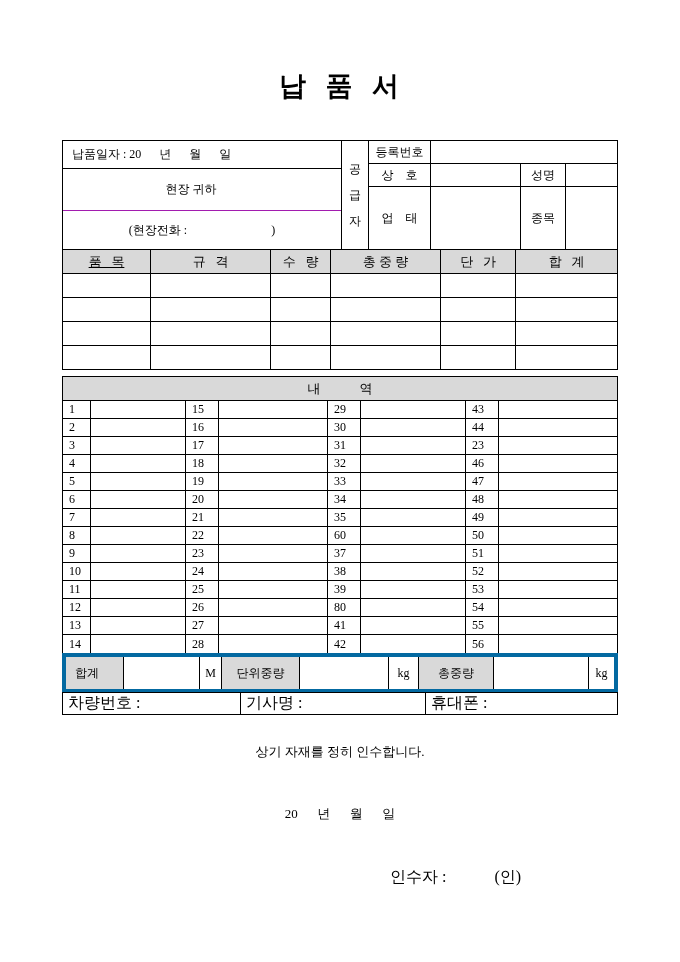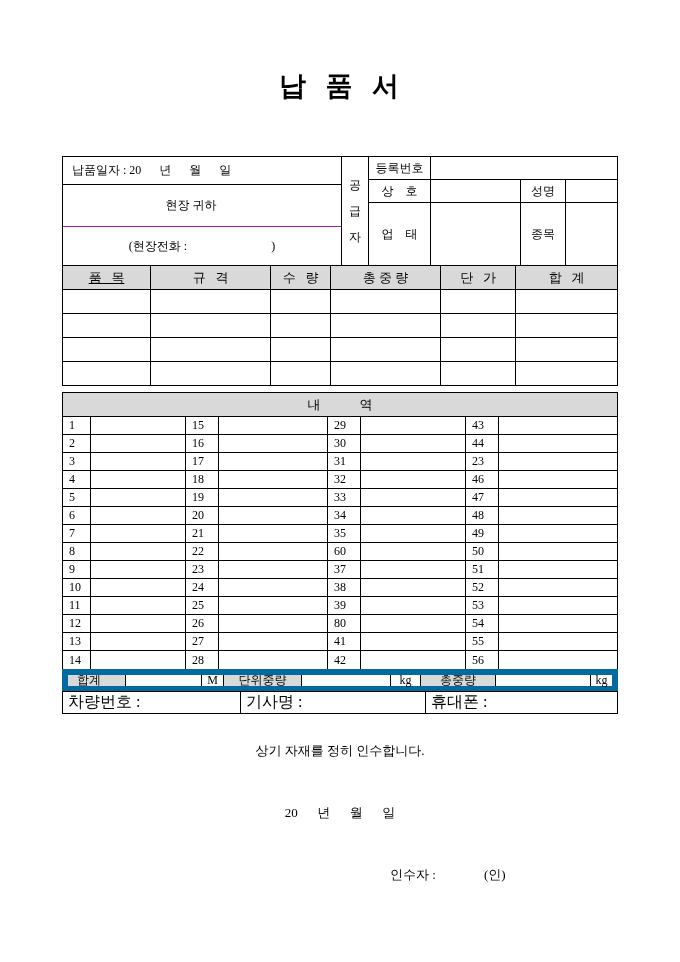--- a/index.html
+++ b/index.html
@@ -18,21 +18,21 @@
   .title {
     position: absolute;
     top: 68px; left: 0;
     width: 680px;
     text-align: center;
     font-size: 27px;
     font-weight: bold;
     white-space: pre;
     letter-spacing: 2px;
   }
-  .sheet { position: absolute; left: 62px; top: 156px; width: 556px; }
+  .sheet { position: absolute; left: 62px; top: 140px; width: 556px; }
 
   
   .top-box { display: flex; border: 1px solid #000; height: 110px; }
   .top-left { width: 279px; border-right: 1px solid #000; display: flex; flex-direction: column; }
   .tl-row1 { height: 28px; border-bottom: 1px solid #000; display: flex; align-items: center; padding-left: 9px; }
   .tl-row2 { height: 42px; border-bottom: 1px solid #a21caf; display: flex; align-items: center; justify-content: center; padding-right: 22px; }
   .tl-row3 { flex: 1; display: flex; align-items: center; justify-content: center; }
   .supplier-col {
     width: 27px; border-right: 1px solid #000;
     display: flex; flex-direction: column; align-items: center; justify-content: center;
@@ -78,37 +78,37 @@
     grid-auto-rows: 18px;
   }
   .dg-cell {
     border-right: 1px solid #000; border-bottom: 1px solid #000;
     display: flex; align-items: center; padding-left: 6px; font-size: 12px;
   }
   .dg-cell:nth-child(8n) { border-right: none; }
   .dg-cell:nth-last-child(-n+8) { border-bottom: none; }
 
   
-  .summary { margin-top: -1px; border: 6px solid #0369a1; display: flex; height: 23px; }
+  .summary { margin-top: -1px; border: 4px solid #0369a1; display: flex; height: 40px; }
   .s-cell { border-right: 1px solid #000; display: flex; align-items: center; justify-content: center; font-size: 12px; }
   .s-cell.gray { background: #d9d9d9; }
   .s-cell.left { justify-content: flex-start; padding-left: 9px; }
   .sw0 { width: 58px; } .sw1 { width: 76px; } .sw2 { width: 22px; } .sw3 { width: 78px; }
   .sw4 { width: 89px; } .sw5 { width: 30px; } .sw6 { width: 75px; } .sw7 { width: 95px; }
   .sw8 { flex: 1; border-right: none; }
 
   
   .driver { margin-top: -1px; border: 1px solid #000; display: flex; height: 23px; }
   .d-cell { border-right: 1px solid #000; display: flex; align-items: center; padding-left: 5px; font-size: 16px; }
   .dw0 { width: 178px; } .dw1 { width: 185px; } .dw2 { flex: 1; border-right: none; }
 
   
   .footer-receipt { margin-top: 28px; text-align: center; font-size: 13px; }
   .footer-date { margin-top: 44px; text-align: center; white-space: pre; font-size: 13px; }
-  .footer-receiver { margin-top: 44px; display: flex; padding-left: 328px; gap: 48px; font-size: 13px; }
+  .footer-receiver { margin-top: 44px; display: flex; padding-left: 328px; gap: 48px; font-size: 16px; }
 </style>
 </head>
 <body>
 
 <div class="page">
 
   <div class="title">납  품  서</div>
 
   <div class="sheet">
 

